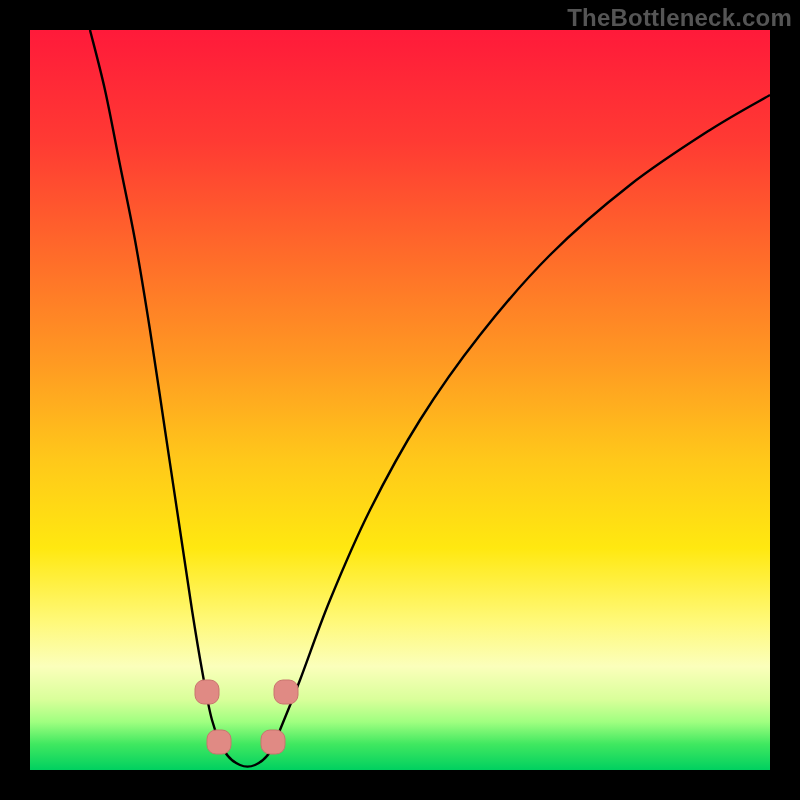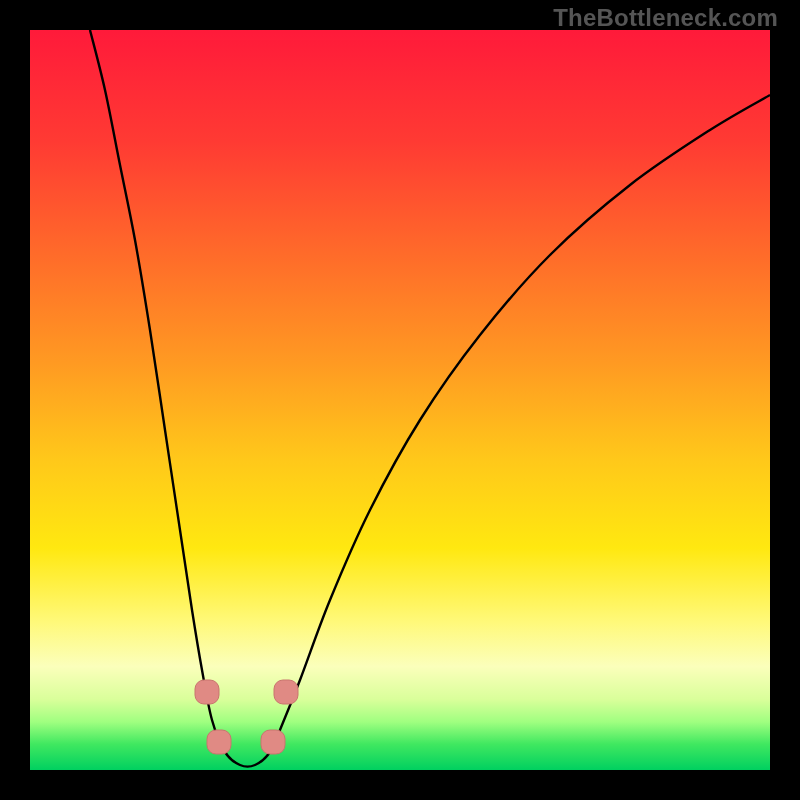--- a/index.html
+++ b/index.html
@@ -19,21 +19,21 @@
     height: 740px;
     overflow: hidden;
   }
   .gradient {
     position: absolute;
     inset: 0;
   }
   .watermark {
     position: absolute;
     top: 4px;
-    right: 22px;
+    right: 8px;
     color: #555;
     font-size: 24px;
     font-weight: 600;
     letter-spacing: 0.2px;
     user-select: none;
   }
   svg.curve {
     position: absolute;
     left: 30px;
     top: 30px;

